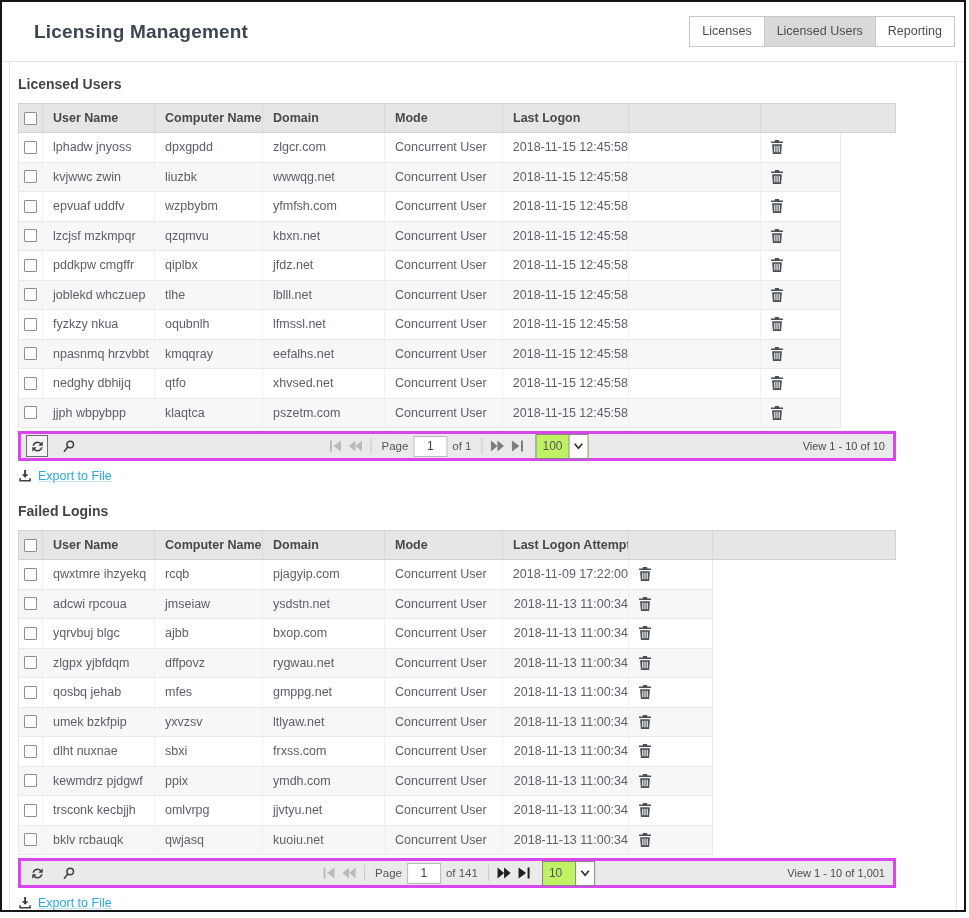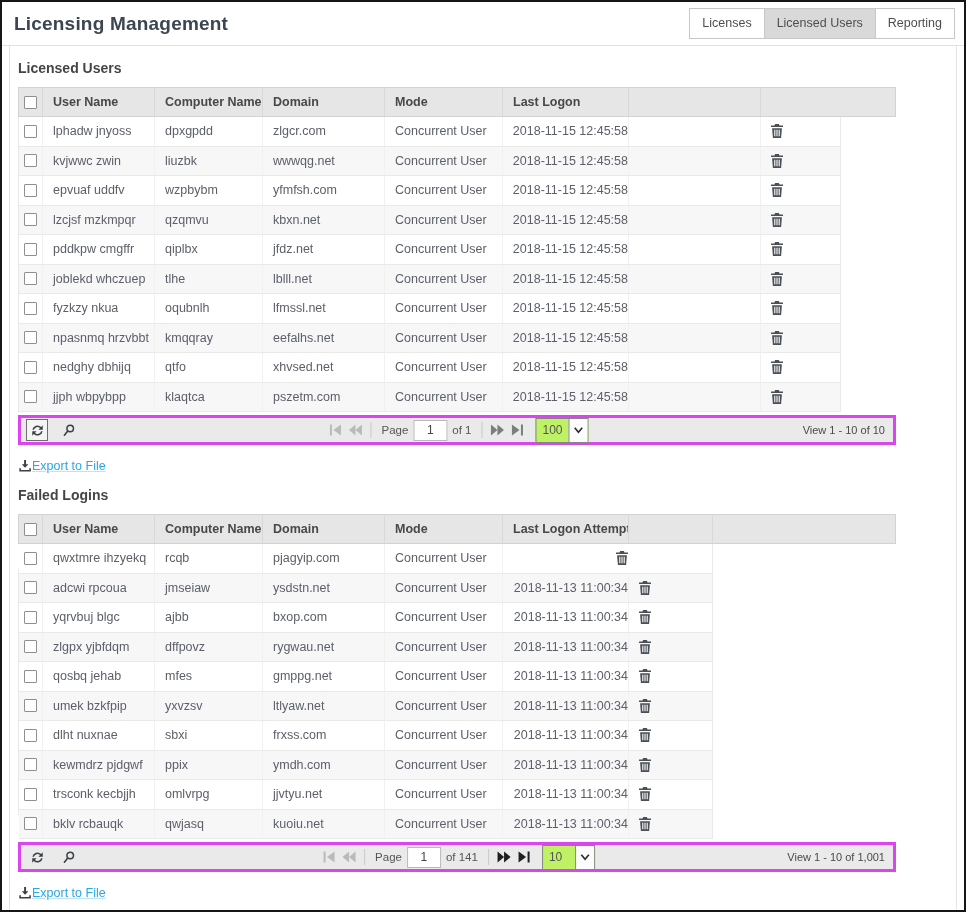--- a/index.html
+++ b/index.html
@@ -1,40 +1,40 @@
 <!DOCTYPE html>
 <html><head>
 <meta charset="utf-8">
 <style>
   html,body{margin:0;padding:0;background:#fff;}
   body{width:969px;height:918px;position:relative;font-family:"Liberation Sans",sans-serif;-webkit-font-smoothing:antialiased;}
   .frame{position:absolute;left:0;top:0;width:966px;height:912px;border:2px solid #161616;background:#fff;box-sizing:border-box;display:flex;flex-direction:column;overflow:hidden;}
 
   
-  .app-header{flex:none;height:44px;border-bottom:1px solid #e2e2e2;display:flex;align-items:center;justify-content:space-between;padding:0 9px 0 12px;box-sizing:border-box;}
+  .app-header{flex:none;height:60px;border-bottom:1px solid #e2e2e2;display:flex;align-items:center;justify-content:space-between;padding:0 9px 0 32px;box-sizing:border-box;}
   .app-title{font-size:19px;font-weight:bold;color:#3c4551;letter-spacing:.2px;}
   .tabs{display:flex;}
   .tab{border:1px solid #c8c8c8;background:#fff;color:#4e4e4e;font-size:12.5px;line-height:1;padding:8px 12px;margin-left:-1px;cursor:pointer;font-family:inherit;}
   .tab.active{background:#d9d9d9;}
 
   
   .panel{flex:1;margin:0 7px;border-left:1px solid #e3e3e3;border-right:1px solid #e3e3e3;padding:4px 8px 0;box-sizing:border-box;overflow:hidden;}
   .section-title{font-size:14px;font-weight:bold;color:#454545;margin:10px 0 11px;}
 
   
   .grid{width:878px;font-size:12.5px;color:#5b6069;}
   .thead{display:flex;background:#e6e6e6;border:1px solid #d2d2d2;height:30px;box-sizing:border-box;}
   .thead .cell{font-weight:bold;color:#484848;border-right:1px solid #d8d8d8;}
   .cell{display:flex;align-items:center;padding-left:10px;box-sizing:border-box;overflow:hidden;white-space:nowrap;flex:none;}
   .cell-check{justify-content:center;padding-left:0!important;}
   .spacer{flex:1 1 auto!important;width:auto!important;border-right:none!important;}
 
   .tbody{border-left:1px solid #e7e7e7;}
   .grid-t1 .tbody{width:822px;}
-  .grid-t2 .tbody{width:694px;border-radius:29px;}
+  .grid-t2 .tbody{width:694px;}
   .row{display:flex;height:29.5px;border-bottom:1px solid #eaeaea;border-right:1px solid #eaeaea;box-sizing:border-box;background:#fff;}
   .row.alt{background:#f7f7f8;}
   .row .cell{border-right:1px solid #f1f1f1;}
   .row .cell:last-child,.row .cell-trash{border-right:none;}
   .tbody .cell:nth-child(6){justify-content:flex-end;}
   .cell-trash{padding-left:9px;}
 
   
   .cell:nth-child(1){width:24px;}
   .cell:nth-child(2){width:112px;}
@@ -60,21 +60,21 @@
   .pg-on{fill:#1f1f1f;}
   .pgsep{width:1px;height:16px;background:#c9c9c9;margin:0 5px;}
   .pg-label{font-size:11.5px;color:#555;margin:0 5px;}
   .pg-input{width:34px;height:21px;border:1px solid #b9b9b9;text-align:center;font-size:12px;color:#444;background:#fff;font-family:inherit;box-sizing:border-box;}
   .pagesel{display:flex;align-items:stretch;height:23px;border:1px solid #858585;background:#bef264;margin-left:8px;cursor:pointer;}
   .pagesel .val{display:flex;align-items:center;padding:0 6px;font-size:12px;color:#555;min-width:20px;}
   .pagesel .chev{width:18px;border-left:1px solid #858585;display:flex;align-items:center;justify-content:center;background:#fcfcfc;}
   .gf-right{position:absolute;right:8px;font-size:11px;color:#4a4a4a;}
 
   
-  .export{display:flex;align-items:flex-end;margin:8px 0 2px;height:20px;}
+  .export{display:flex;align-items:flex-start;gap:6px;margin:8px 0 2px;height:20px;}
   .export a{color:#2ba7e2;font-size:12.5px;text-decoration:underline;text-decoration-color:#bfe2f5;cursor:pointer;}
   .mt{margin-top:14px;}
 </style>
 </head>
 <body>
 
 <div class="frame">
 
   <div class="app-header">
     <div class="app-title">Licensing Management</div>
@@ -389,20 +389,21 @@
         </div>
       <div class="tbody">
           <div class="row">
             <div class="cell cell-check">
               <span class="cb"></span>
             </div>
             <div class="cell">qwxtmre ihzyekq</div>
             <div class="cell">rcqb</div>
             <div class="cell">pjagyip.com</div>
             <div class="cell">Concurrent User</div>
+            <div class="cell">2018-11-09 17:22:00</div>
             <div class="cell cell-trash">
               <span style="display:flex;align-items:center;cursor:pointer;">
   <svg width="14" height="16" viewBox="0 0 14 16">
     <path fill="#4a5056" d="M5.1 1.1h3.8l.6 1.3H13v1.7H1V2.4h3.5z"></path>
     <path fill="#4a5056" d="M2.1 5.2h9.8l-.8 9.7H2.9z"></path>
     <path stroke="#ffffff" stroke-width="1.1" d="M4.8 6.7v6.6M7 6.7v6.6M9.2 6.7v6.6" fill="none"></path>
   </svg>
 </span>
             </div>
           </div>

